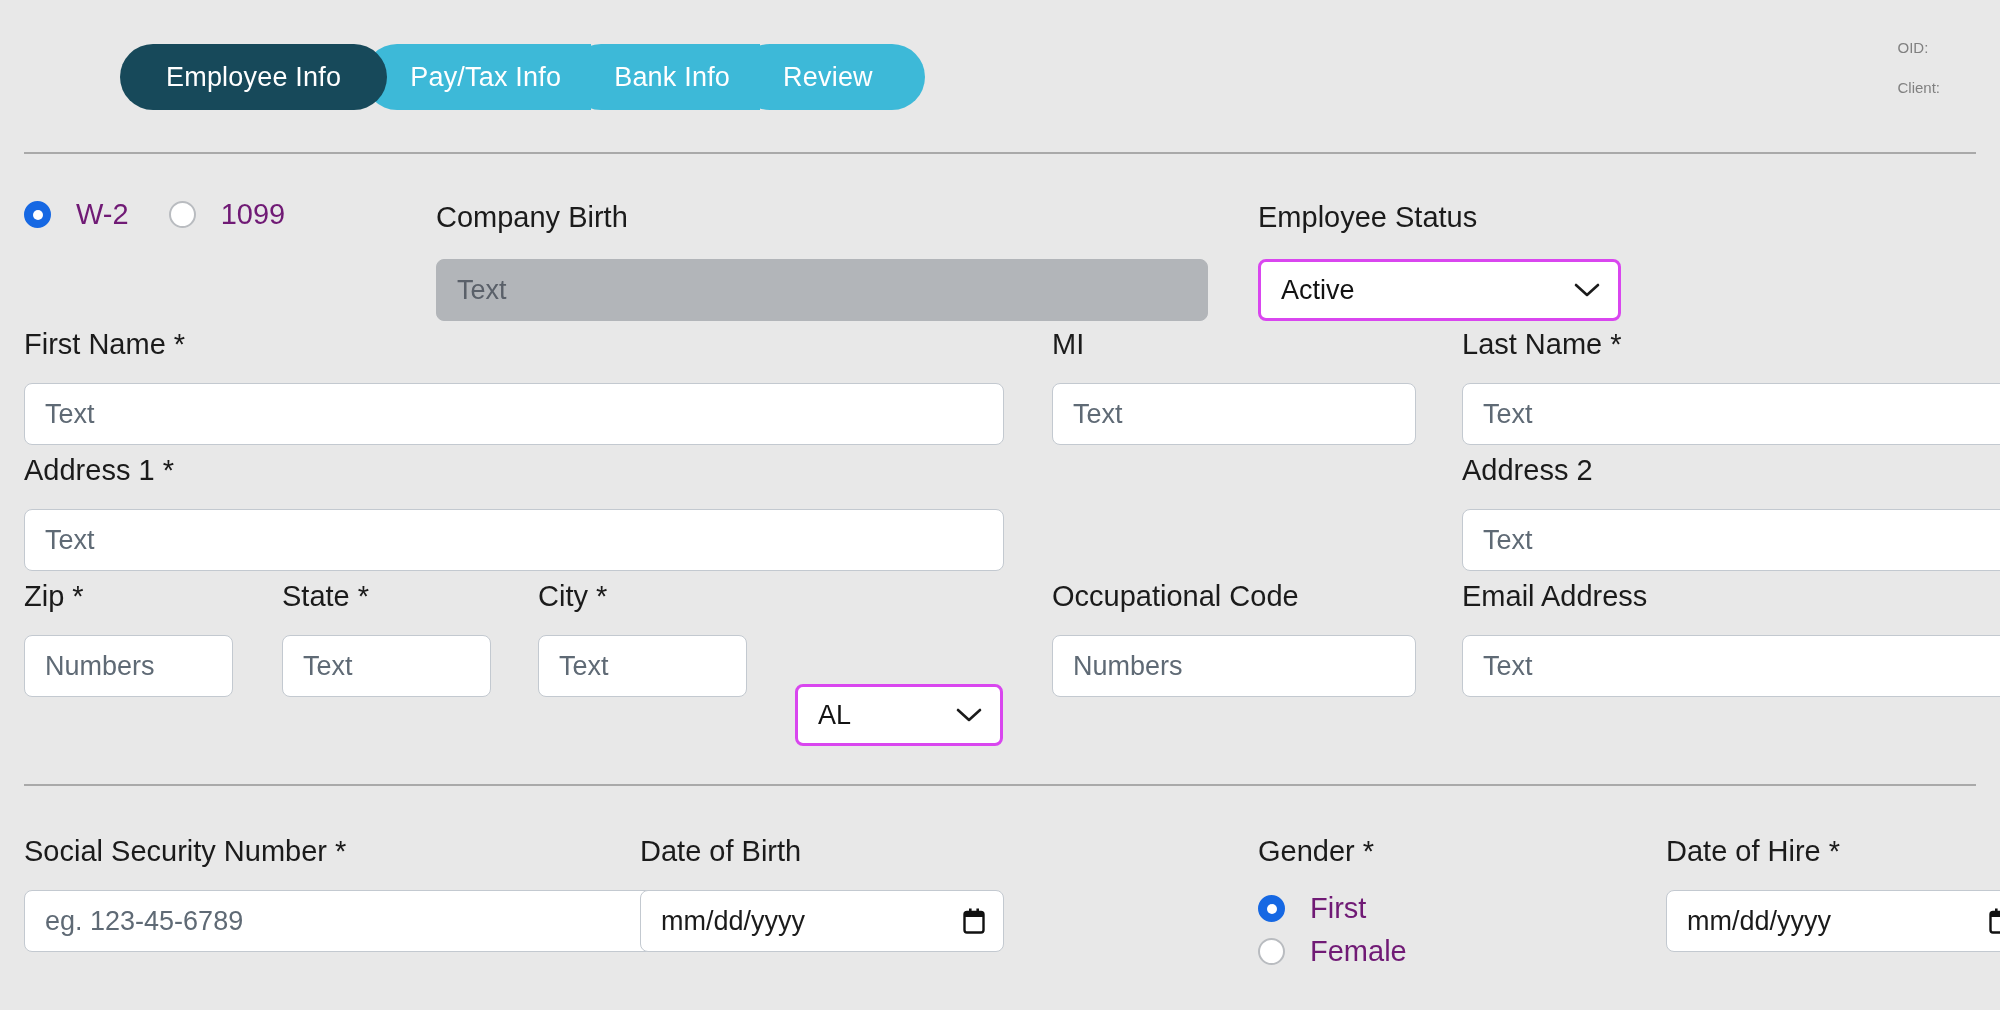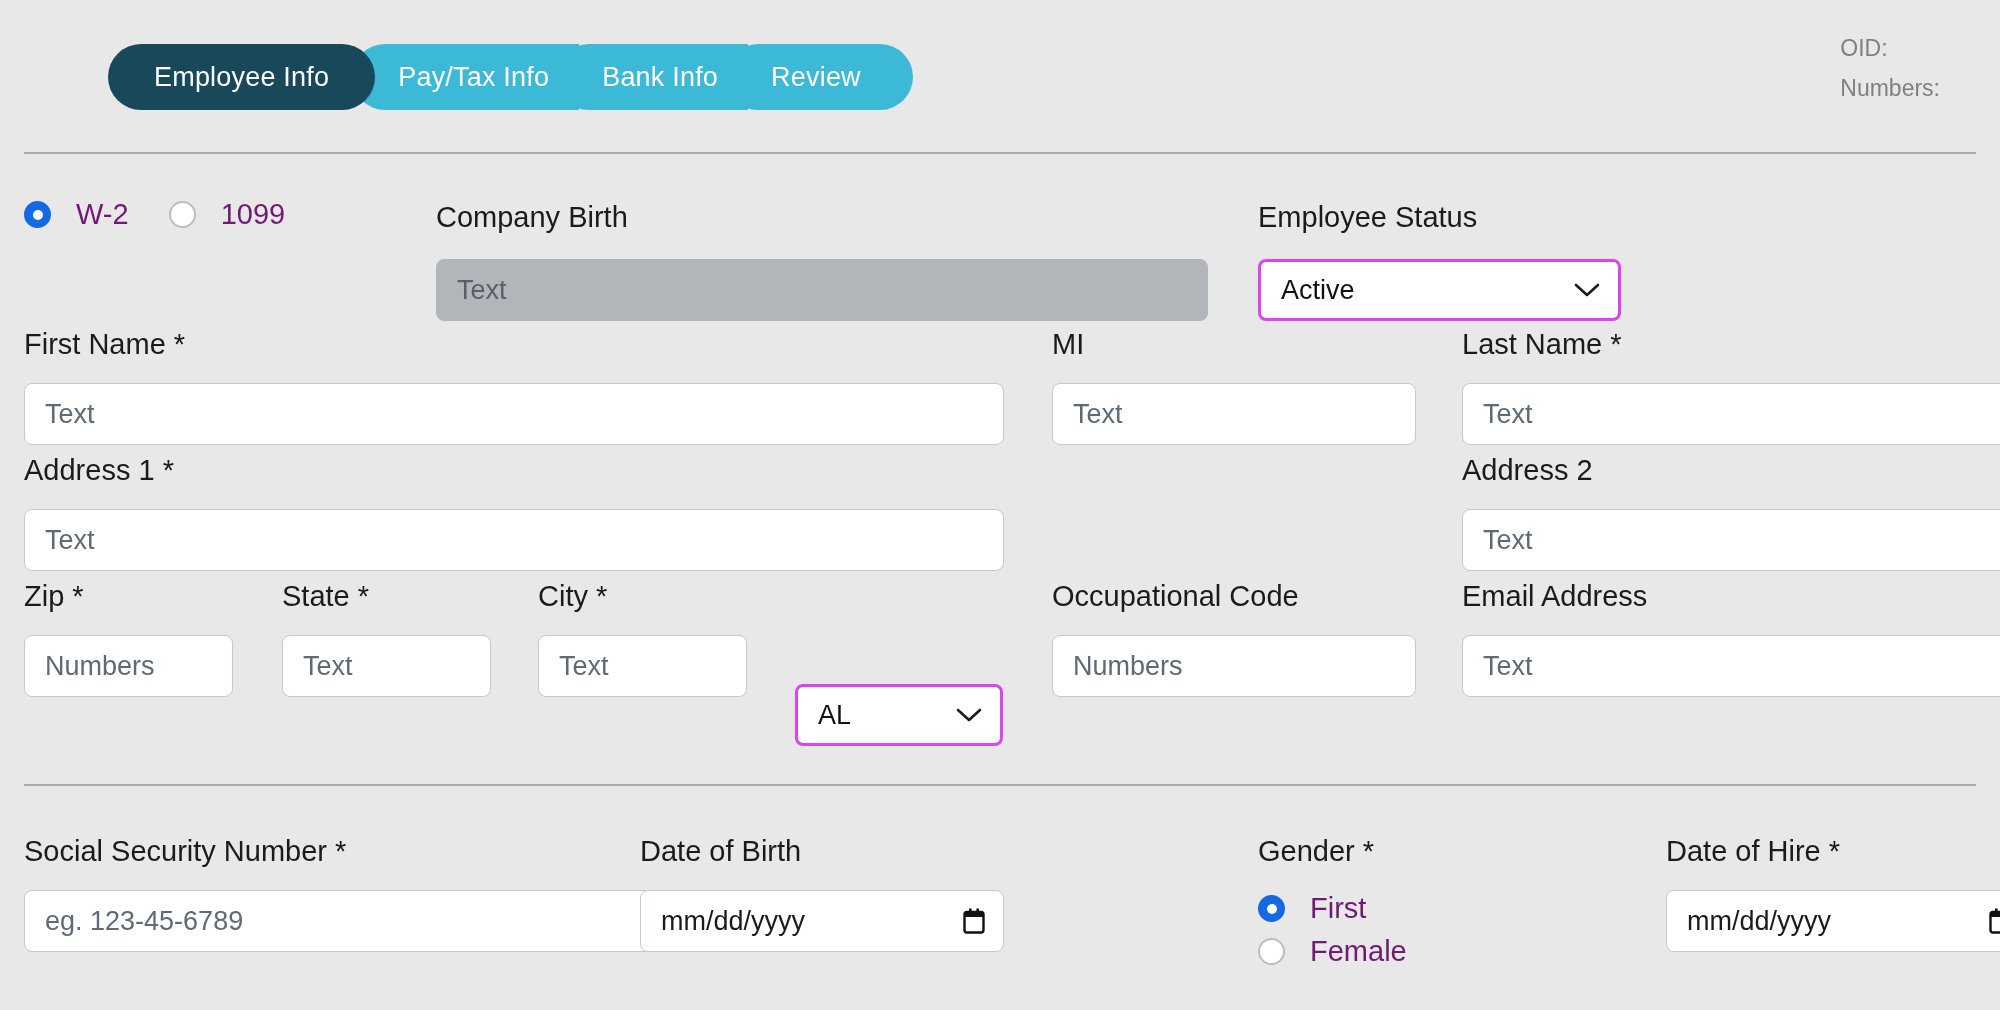--- a/index.html
+++ b/index.html
@@ -21,21 +21,21 @@
 
   
   .tabbar {
     position: absolute;
     left: 0; top: 0;
     width: 2000px;
     height: 130px;
   }
   .tabs {
     position: absolute;
-    left: 108px;
+    left: 120px;
     top: 44px;
     height: 72px;
     display: flex;
     align-items: stretch;
   }
   .tab {
     height: 66px;
     display: flex;
     align-items: center;
     color: #ffffff;
@@ -62,21 +62,21 @@
   .tab.t3 { z-index: 3; }
   .tab.t4 { z-index: 2; border-radius: 33px 33px 33px 33px; padding-right: 52px; }
   .tab .lbl { white-space: nowrap; }
 
   .meta {
     position: absolute;
     right: 60px;
     top: 28px;
     text-align: left;
     color: #808080;
-    font-size: 23px;
+    font-size: 15px;
     line-height: 40px;
   }
   .meta div { white-space: nowrap; }
 
   
   .divider {
     position: absolute;
     height: 2px;
     background: #a9a9a9;
   }
@@ -216,21 +216,21 @@
       <div class="tab t3">
         <span class="lbl">Bank Info</span>
       </div>
       <div class="tab t4">
         <span class="lbl">Review</span>
       </div>
     </div>
 
     <div class="meta">
       <div>OID:</div>
-      <div>Numbers:</div>
+      <div>Client:</div>
     </div>
   </div>
 
   <div class="divider d1"></div>
 
   <div class="radio-row" style="left:24px; top:198px;">
     <div class="radio-item" style="margin-right:40px;">
       <span class="rdot on"></span>
       <span class="rlabel">W-2</span>
     </div>

